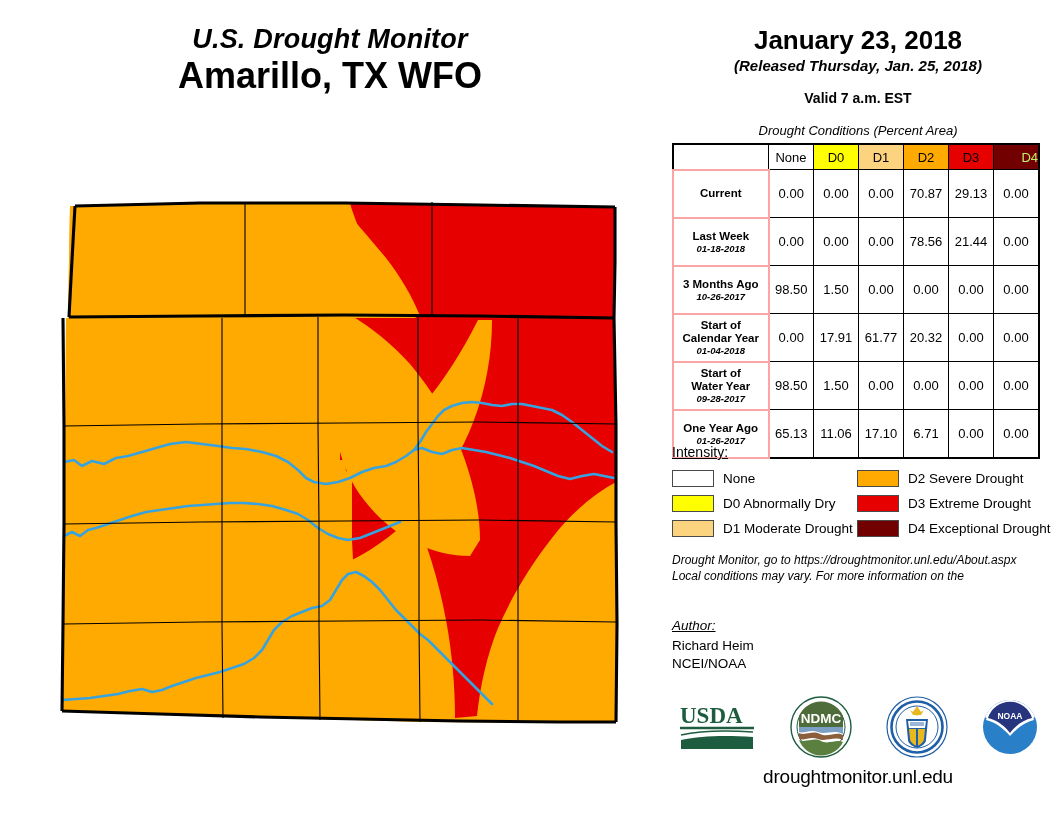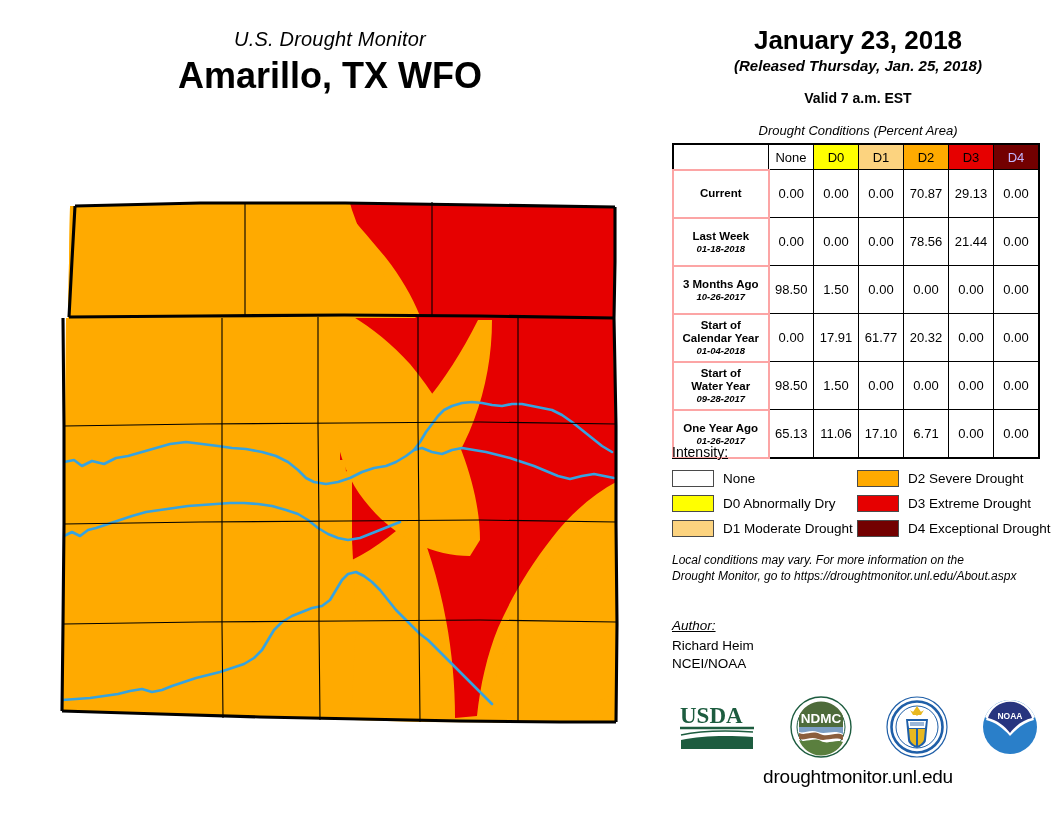--- a/index.html
+++ b/index.html
@@ -18,22 +18,22 @@
 
   
   #left-title-block {
     position: absolute;
     left: 0px;
     top: 26px;
     width: 660px;
     text-align: center;
   }
   #dm-supertitle {
-    font-size: 20px;
-    font-weight: normal;
+    font-size: 27px;
+    font-weight: bold;
     font-style: italic;
     letter-spacing: 0.2px;
     line-height: 26px;
   }
   #wfo-title {
     font-size: 36px;
     font-weight: bold;
     line-height: 44px;
     margin-top: 2px;
   }
@@ -396,21 +396,21 @@
 <div id="dm-table-wrap">
   <table class="dm">
     <thead>
       <tr>
         <th class="corner"></th>
       <th class="cat" style="background: rgb(255, 255, 255); color: rgb(0, 0, 0);">None</th>
           <th class="cat" style="background: rgb(255, 255, 0); color: rgb(0, 0, 0);">D0</th>
           <th class="cat" style="background: rgb(252, 211, 127); color: rgb(0, 0, 0);">D1</th>
           <th class="cat" style="background: rgb(255, 170, 0); color: rgb(0, 0, 0);">D2</th>
           <th class="cat" style="background: rgb(230, 0, 0); color: #000000;">D3</th>
-          <th class="cat" style="background: rgb(115, 0, 0); color: #c4b5fd;">D4</th>
+          <th class="cat" style="background: rgb(115, 0, 0); color: #bef264; text-align: right;">D4</th>
         </tr>
     </thead>
     <tbody>
         <tr>
           <td class="rowlab"><span>Current</span></td>
           <td class="val">0.00</td>
           <td class="val">0.00</td>
           <td class="val">0.00</td>
           <td class="val">70.87</td>
           <td class="val">29.13</td>
@@ -493,22 +493,22 @@
         <div class="legend-text">D1 Moderate Drought</div>
       </div>
       <div class="legend-entry">
         <div class="swatch" style="background: rgb(115, 0, 0);"></div>
         <div class="legend-text">D4 Exceptional Drought</div>
       </div>
     </div>
   </div>
 
 <div id="disclaimer">
+  <div>Drought Monitor, go to https://droughtmonitor.unl.edu/About.aspx</div>
   <div>Local conditions may vary. For more information on the</div>
-  <div>Drought Monitor, go to https://droughtmonitor.unl.edu/About.aspx</div>
 </div>
 <div id="author-label">Author:</div>
 <div id="author-name">Richard Heim</div>
 <div id="author-org">NCEI/NOAA</div>
 
 <div id="logos">
 
   <svg width="80" height="52" viewBox="0 0 80 52">
     <text x="3" y="22" font-family="Liberation Serif, serif" font-size="23" font-weight="bold" fill="#1d5c3f">USDA</text>
     <path d="M3,27 L77,27" stroke="#1d5c3f" stroke-width="2.4" fill="none"></path>

